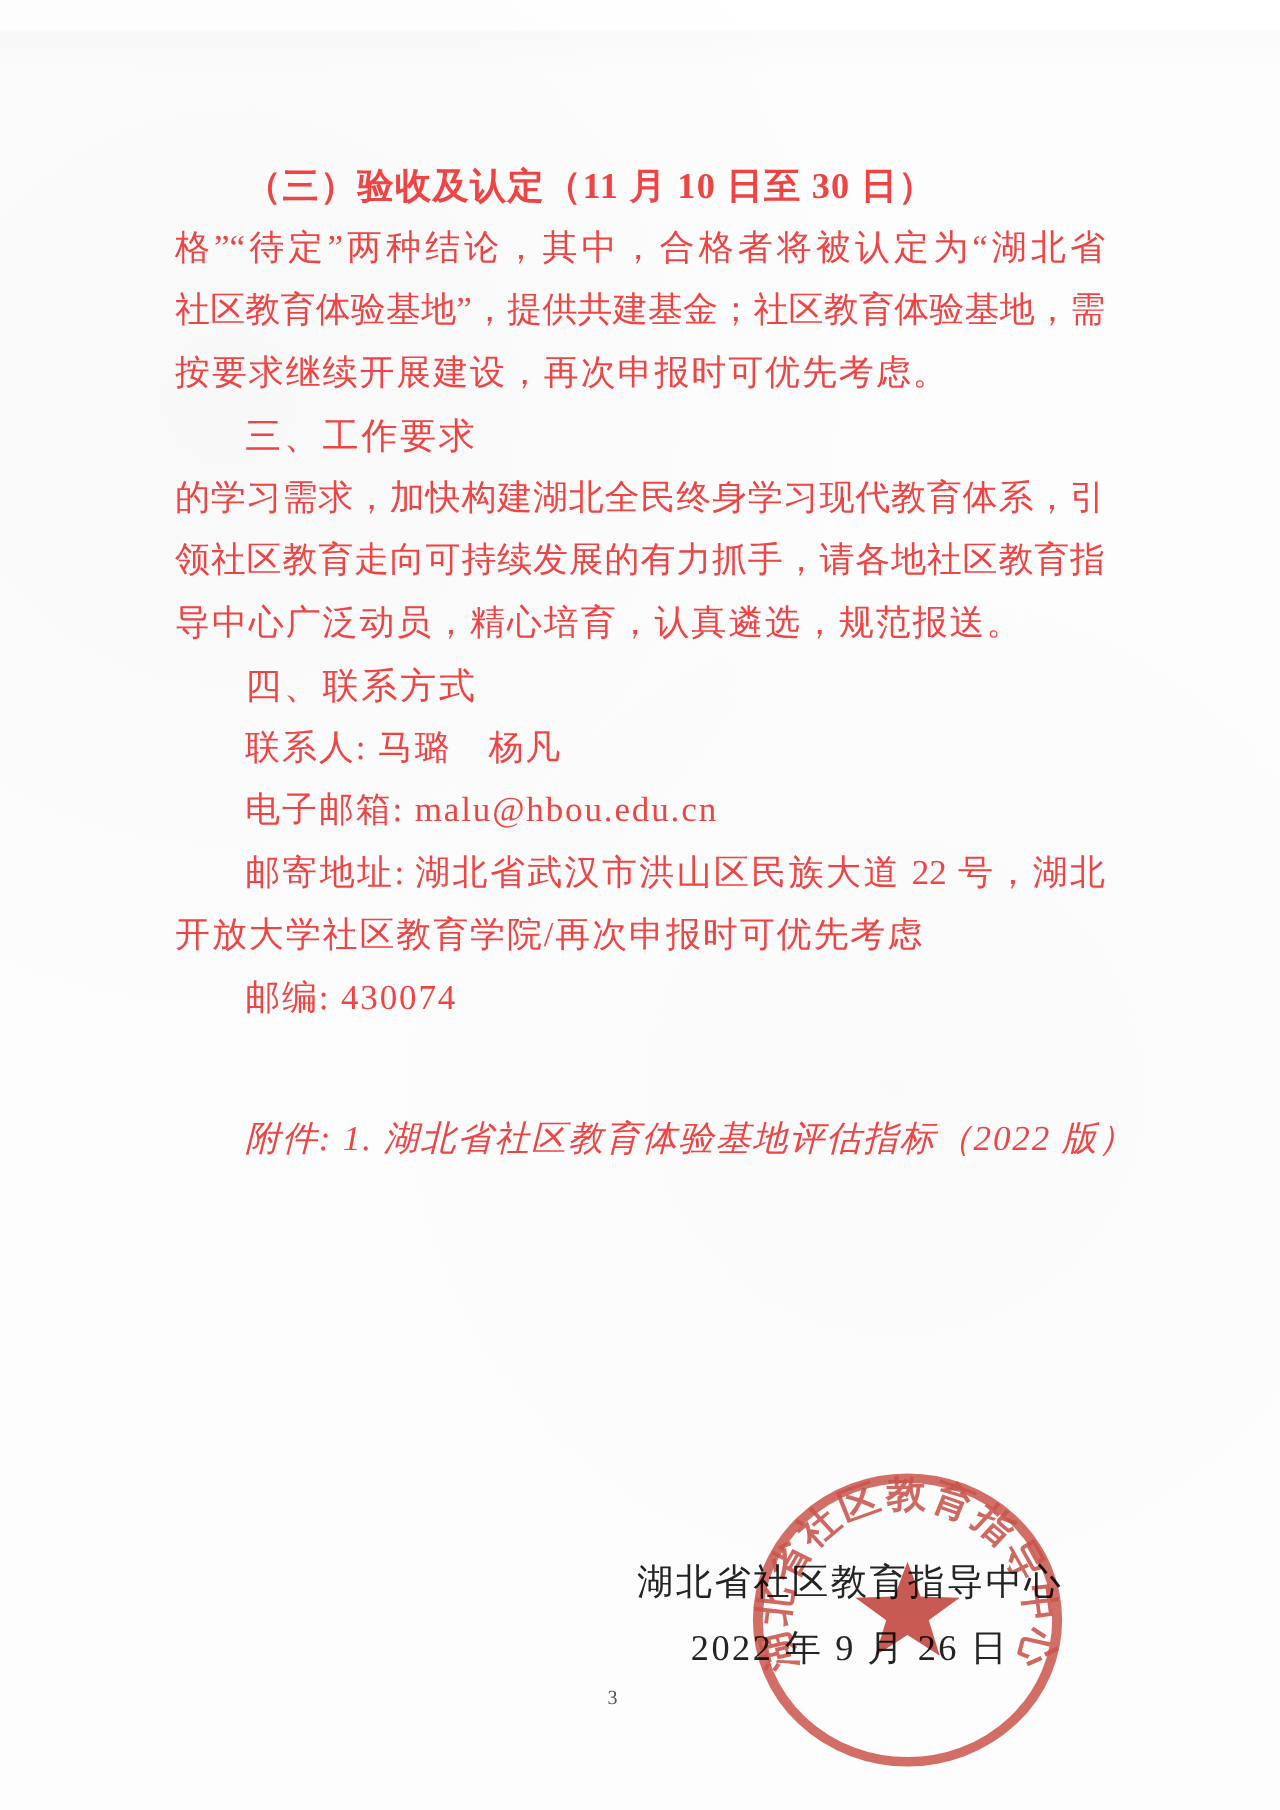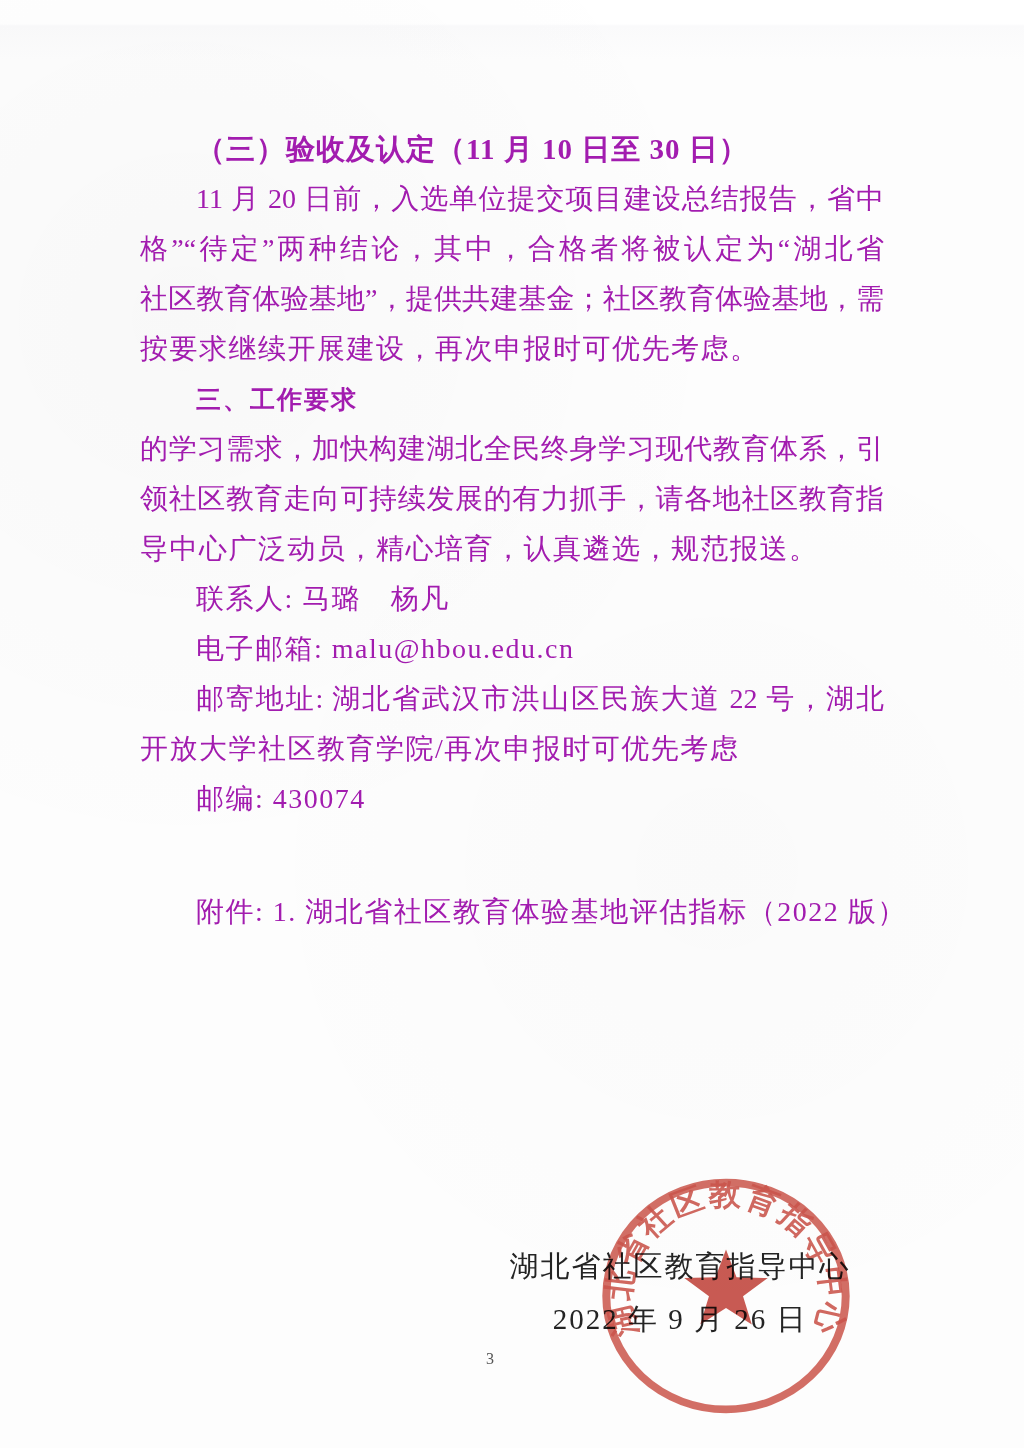--- a/index.html
+++ b/index.html
@@ -27,43 +27,43 @@
   .content{
     position:absolute;
     left:140px;top:124px;
     width:744px;
     z-index:2;
   }
   .line{
     font-size:28px;
     line-height:50px;
     height:50px;
-    color:#a21caf;
+    color:#ef4444;
     letter-spacing:1.5px;
     white-space:nowrap;
   }
   .line.fill{
     white-space:normal;
     letter-spacing:0;
     text-align:justify;
     text-align-last:justify;
     overflow:hidden;
   }
   .line.ind{ text-indent:56px; }
   .line.ind4{ padding-left:128px; }
-  .line.gap{ margin-top:63px; }
+  .line.gap{ margin-top:63px;font-style:italic; }
   .line.h1{
     font-weight:bold;
     font-size:29px;
     letter-spacing:1px;
   }
   .line.h2{
     font-family:"Liberation Sans", sans-serif;
-    font-weight:bold;
-    font-size:25px;
+    font-weight:normal;
+    font-size:29px;
     letter-spacing:2px;
   }
   .signature{
     position:absolute;
     left:460px;top:1240px;
     width:440px;
     text-align:center;
     z-index:2;
   }
   .sig-line{
@@ -90,28 +90,28 @@
     z-index:2;
   }
 </style>
 </head>
 <body>
 
 <div class="page">
 
   <div class="content">
       <div class="line h1 ind">（三）验收及认定（11 月 10 日至 30 日）</div>
-      <div class="line ind fill">11 月 20 日前，入选单位提交项目建设总结报告，省中</div>
       <div class="line fill">格”“待定”两种结论，其中，合格者将被认定为“湖北省</div>
       <div class="line fill">社区教育体验基地”，提供共建基金；社区教育体验基地，需</div>
       <div class="line">按要求继续开展建设，再次申报时可优先考虑。</div>
       <div class="line h2 ind">三、工作要求</div>
       <div class="line fill">的学习需求，加快构建湖北全民终身学习现代教育体系，引</div>
       <div class="line fill">领社区教育走向可持续发展的有力抓手，请各地社区教育指</div>
       <div class="line">导中心广泛动员，精心培育，认真遴选，规范报送。</div>
+      <div class="line h2 ind">四、联系方式</div>
       <div class="line ind">联系人: 马璐　杨凡</div>
       <div class="line ind">电子邮箱: malu@hbou.edu.cn</div>
       <div class="line ind fill">邮寄地址: 湖北省武汉市洪山区民族大道 22 号，湖北</div>
       <div class="line">开放大学社区教育学院/再次申报时可优先考虑</div>
       <div class="line ind">邮编: 430074</div>
       <div class="line ind gap">附件: 1. 湖北省社区教育体验基地评估指标（2022 版）</div>
     </div>
 
   <div class="signature">
     <div class="sig-line">湖北省社区教育指导中心</div>

